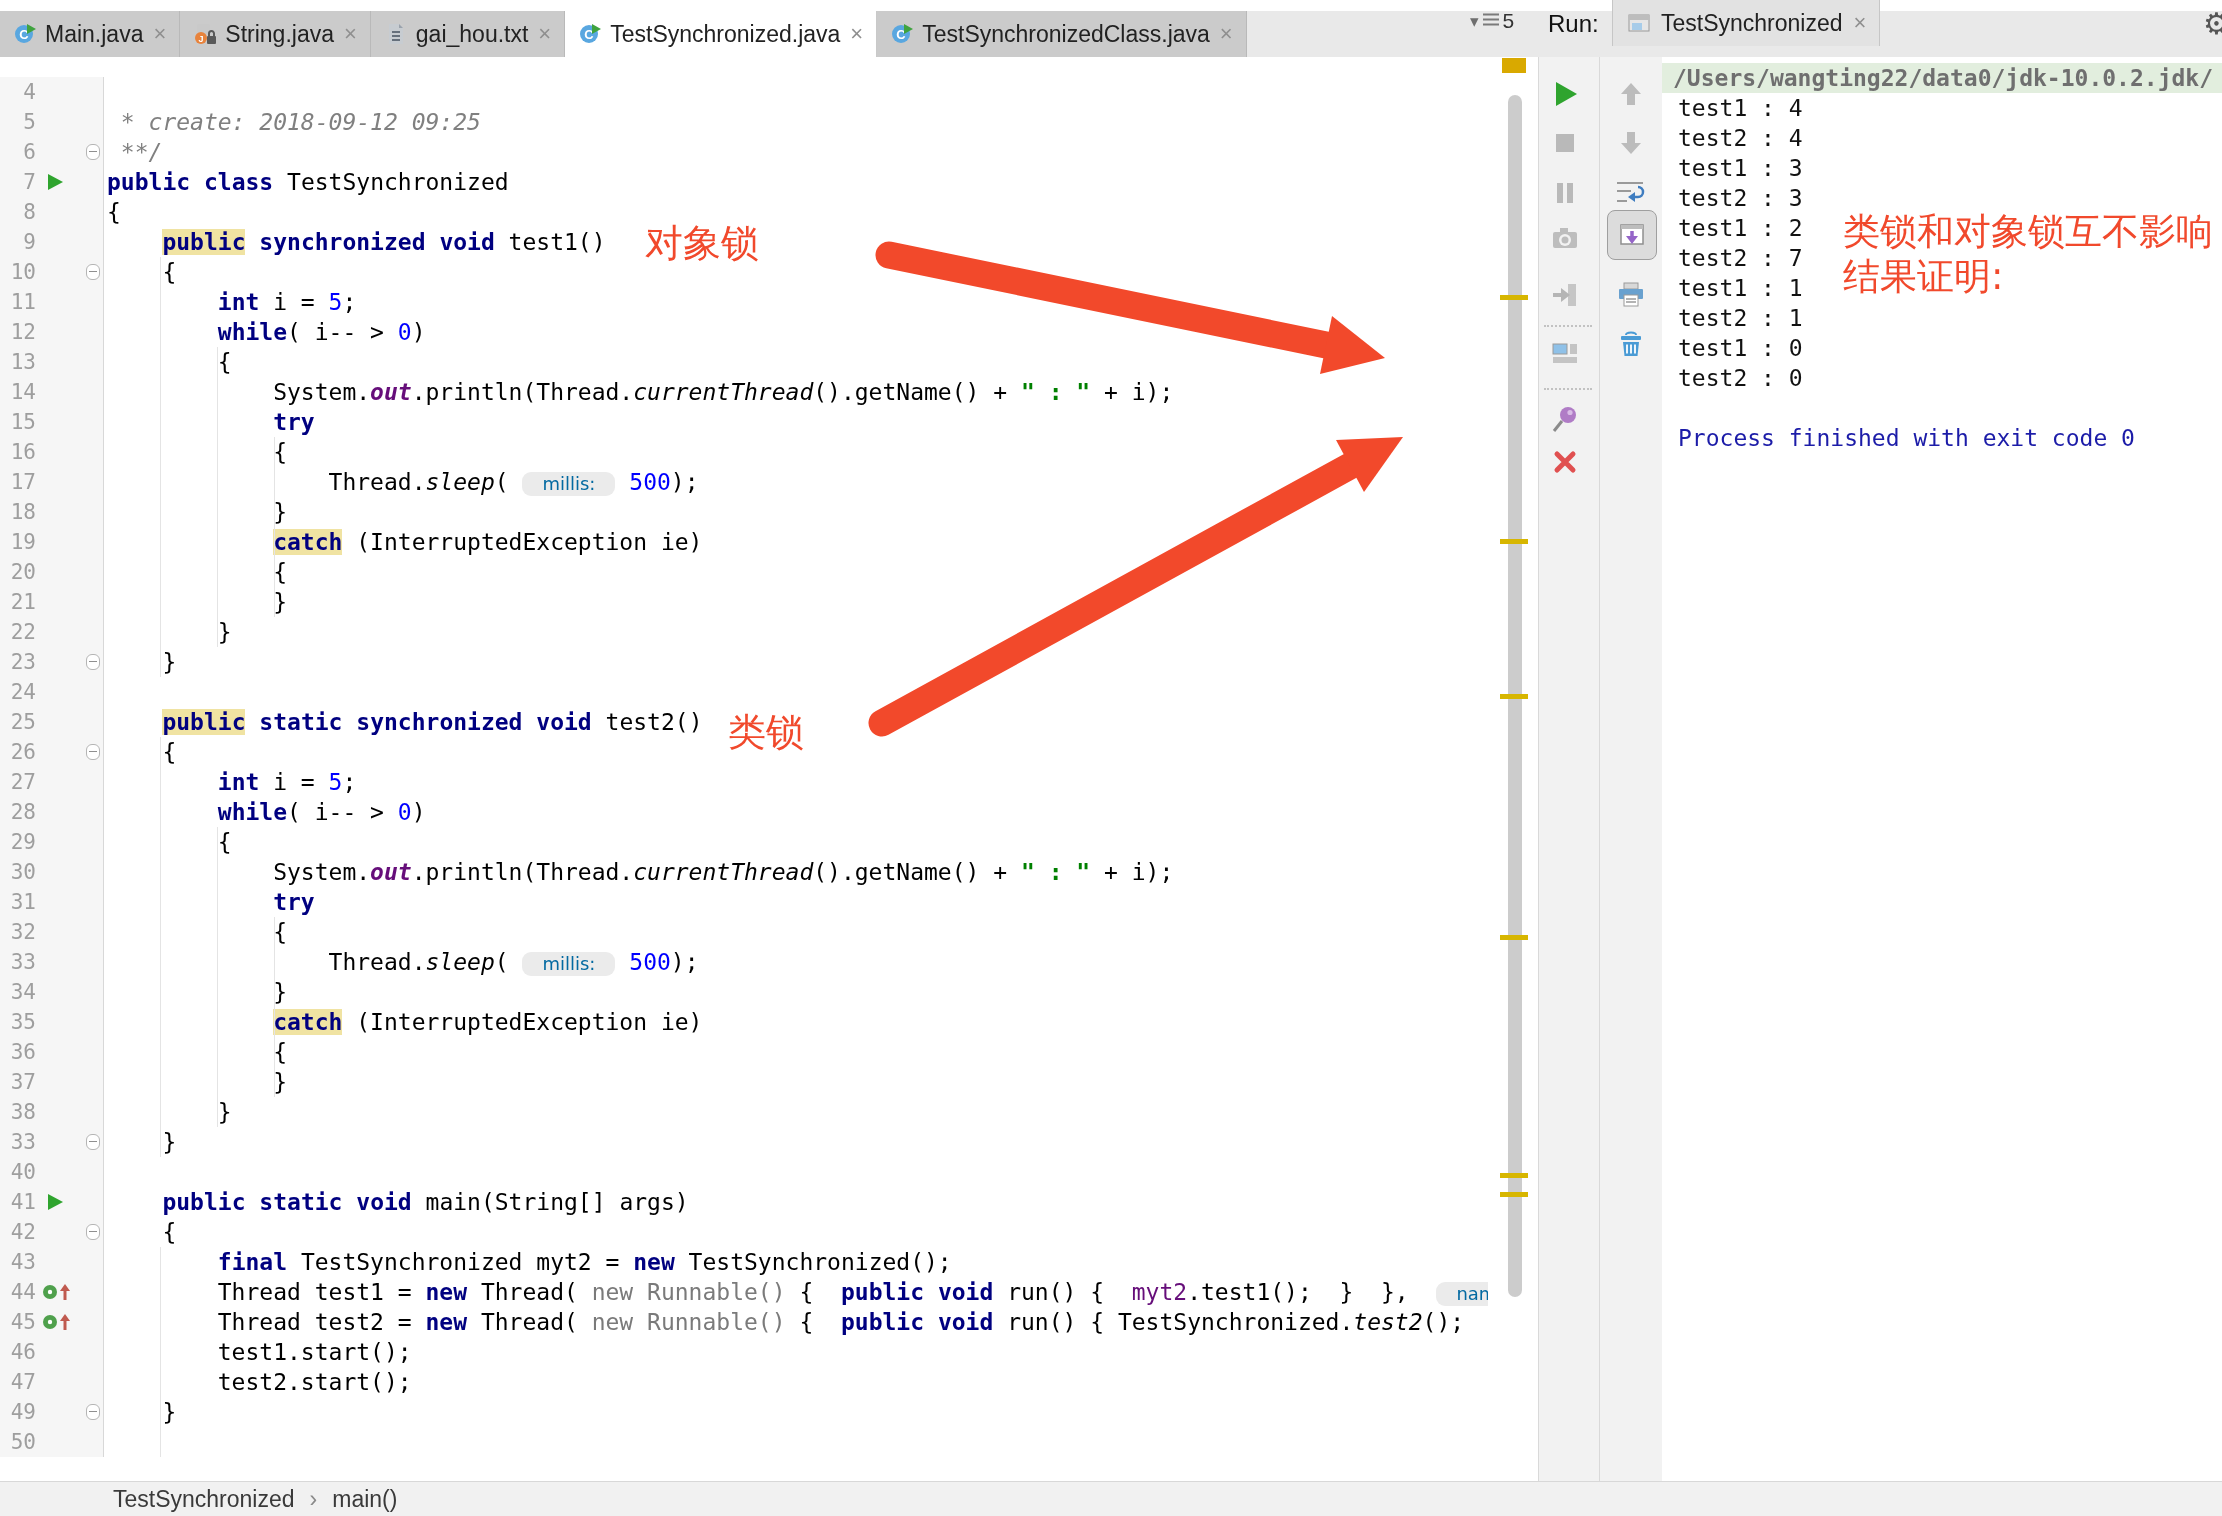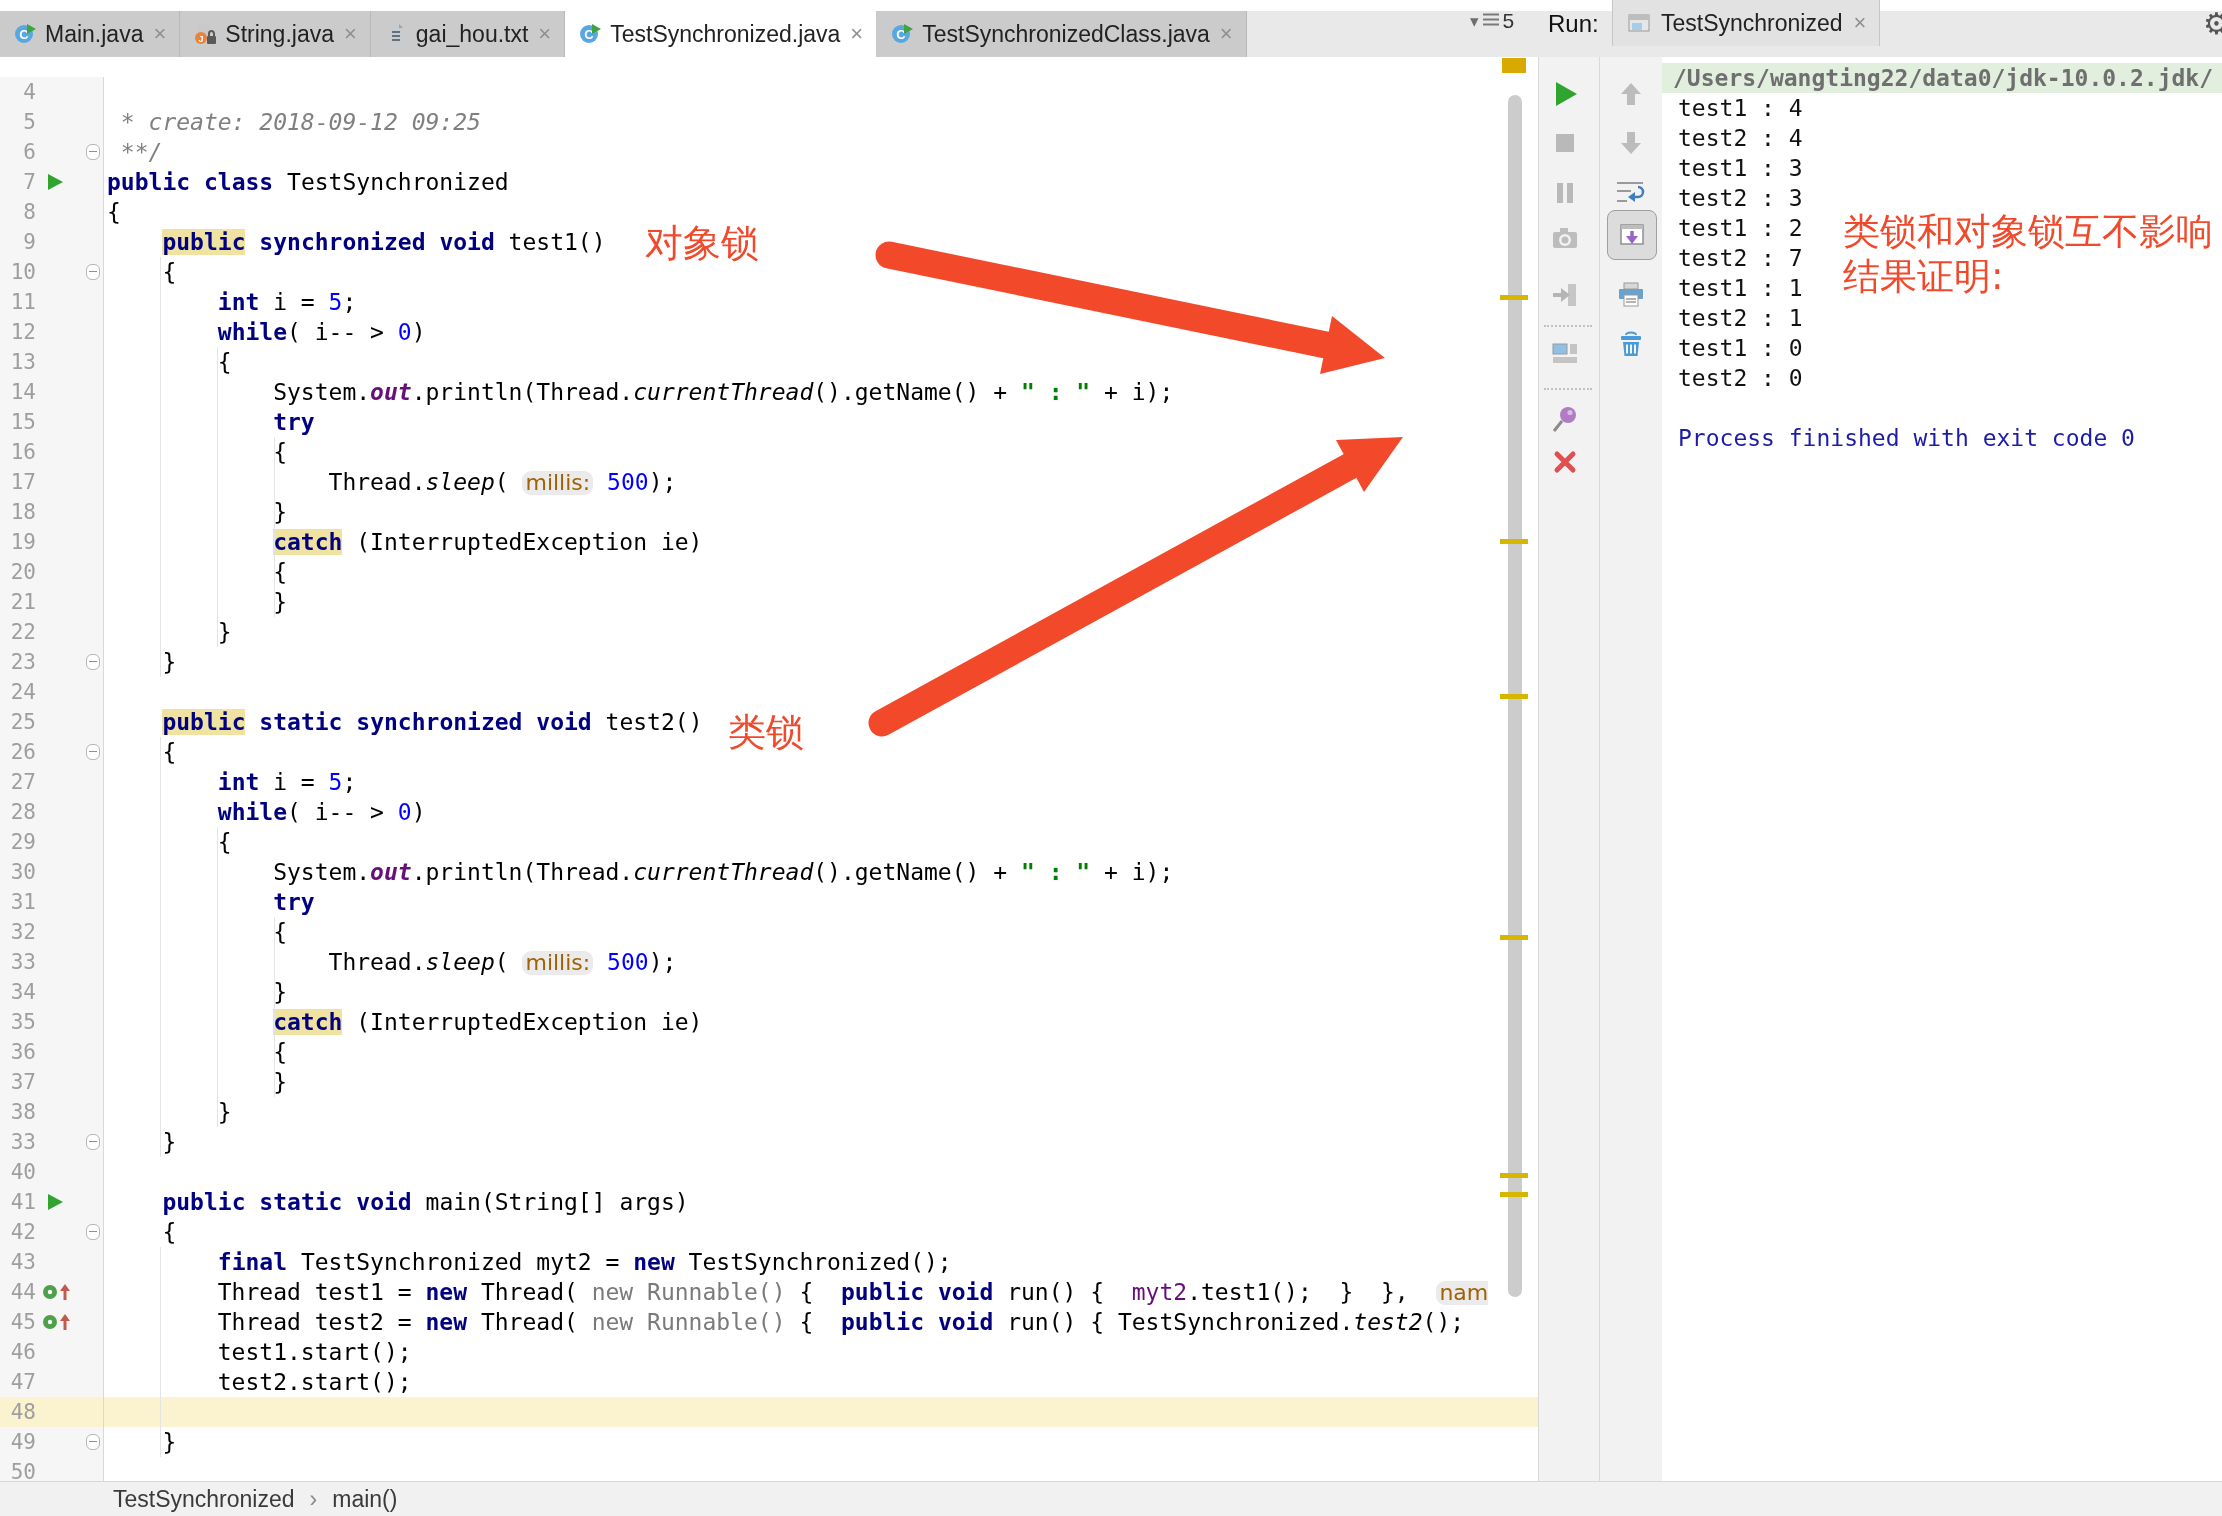--- a/index.html
+++ b/index.html
@@ -48,22 +48,22 @@
   
   .tk-k{color:#000080;font-weight:bold;}
   .tk-kh{color:#000080;font-weight:bold;background:#f0e3a2;}
   .tk-c{color:#808080;font-style:italic;}
   .tk-s{color:#008000;font-weight:bold;}
   .tk-n{color:#0000ff;}
   .tk-f{color:#660e7a;font-weight:bold;font-style:italic;}
   .tk-v{color:#660e7a;}
   .tk-m{font-style:italic;margin-top:48px;}
   .tk-g{color:#7a7a7a;}
-  .tk-p{display:inline-block;background:#ebebeb;color:#a16207;border-radius:9px;padding:0 3px;
-        font-family:"DejaVu Sans",sans-serif;font-size:22px;line-height:24px;}
+  .tk-p{display:inline-block;background:#ebebeb;color:#0369a1;border-radius:9px;padding:0 20px;
+        font-family:"DejaVu Sans",sans-serif;font-size:18px;line-height:24px;}
 
   .guide{position:absolute;width:1px;background:#e4e4e4;}
   .arrows{position:absolute;left:0;top:0;pointer-events:none;z-index:6;}
   .cjk{position:absolute;font-size:38px;color:#f1492c;z-index:7;white-space:nowrap;
        font-family:"DejaVu Sans",sans-serif;}
 
   
   .sb{position:absolute;top:0;right:0;width:54px;height:100%;z-index:4;}
   .sq{position:absolute;left:18px;top:1px;width:24px;height:15px;background:#d9a900;}
   .thumb{position:absolute;left:24px;top:38px;width:14px;height:1202px;background:#cccccc;border-radius:7px;}
@@ -478,26 +478,20 @@
             <span class="gic"></span>
             <span class="gfold"></span>
             <pre class="codeline"><span class="tk-t">        test1.start();</span></pre>
           </div>
           <div class="row">
             <span class="lnum">47</span>
             <span class="gic"></span>
             <span class="gfold"></span>
             <pre class="codeline"><span class="tk-t">        test2.start();</span></pre>
           </div>
-          <div class="row caret">
-            <span class="lnum">48</span>
-            <span class="gic"></span>
-            <span class="gfold"></span>
-            <pre class="codeline"></pre>
-          </div>
           <div class="row">
             <span class="lnum">49</span>
             <span class="gic"></span>
             <span class="gfold">
               <span class="foldbox"></span>
             </span>
             <pre class="codeline"><span class="tk-t">    }</span></pre>
           </div>
           <div class="row">
             <span class="lnum">50</span>

